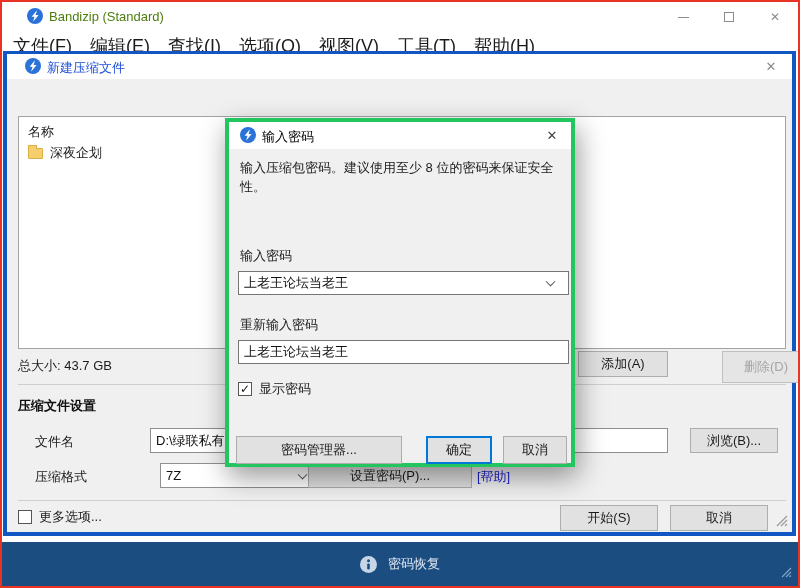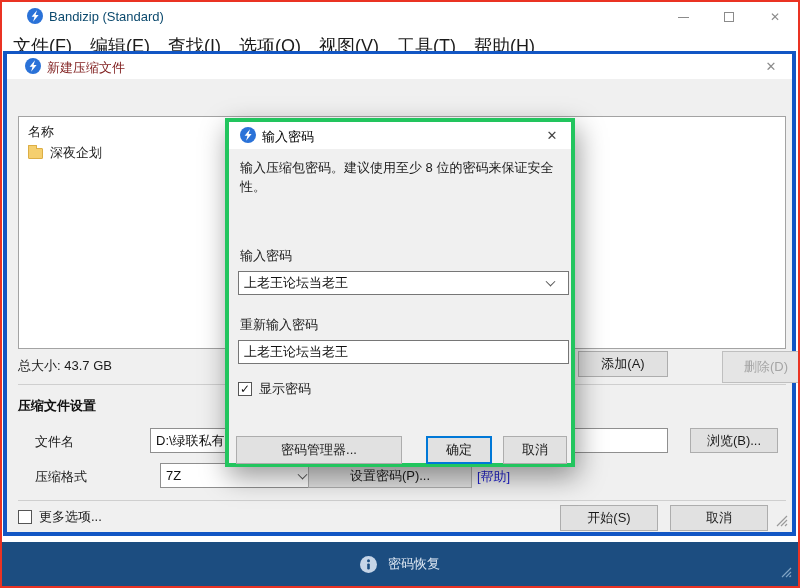--- a/index.html
+++ b/index.html
@@ -5,35 +5,35 @@
   * { margin:0; padding:0; box-sizing:border-box; }
   html,body { width:800px; height:588px; }
   body { font-family:"Liberation Sans","DejaVu Sans",sans-serif; font-size:13px; color:#1b1b1b; }
 
   #screen { position:relative; width:800px; height:588px; background:#fff;
             border:2px solid #ea3323; overflow:hidden; }
 
   
   .main-titlebar { position:absolute; left:0; top:0; width:796px; height:28px; background:#fff; }
   .app-logo { position:absolute; left:25px; top:6px; width:16px; height:16px; }
-  .main-title { position:absolute; left:47px; top:7px; color:#0c4a6e; font-size:13px; }
+  .main-title { position:absolute; left:47px; top:7px; color:#4d7c0f; font-size:13px; }
   .win-controls { position:absolute; right:0; top:0; height:30px; display:flex; }
   .win-btn { width:46px; height:30px; display:flex; align-items:center; justify-content:center; color:#8b8b8b; font-size:12px; }
   .glyph-min { display:block; width:11px; height:0; border-top:1px solid #8b8b8b; }
   .glyph-max { display:block; width:10px; height:10px; border:1px solid #8b8b8b; }
 
   .menubar { position:absolute; left:2px; top:30px; height:20px; display:flex; }
   .menu-item { padding:2px 9px; font-size:18px; color:#1b1b1b; }
 
   
   .arch-dialog { position:absolute; left:1px; top:49px; width:793px; height:485px;
                  border:4px solid #1256c4; border-top-width:3px; background:#f0f0f0; }
   .arch-titlebar { position:absolute; left:0; top:0; width:100%; height:25px; background:#fff; }
   .arch-logo { position:absolute; left:18px; top:4px; width:16px; height:16px; }
-  .arch-title { position:absolute; left:40px; top:5px; color:#7f1d1d; font-size:13px; }
+  .arch-title { position:absolute; left:40px; top:5px; color:#1d4ed8; font-size:13px; }
   .arch-close { position:absolute; right:10px; top:3px; width:22px; height:20px; text-align:center;
                 color:#8b8b8b; font-size:13px; line-height:20px; }
 
   .sec-head { position:absolute; font-weight:bold; font-size:13px; color:#111; }
 
   .file-list { position:absolute; left:11px; top:62px; width:768px; height:233px;
                background:#fff; border:1px solid #a3a3a3; }
   .list-header { position:absolute; left:9px; top:6px; color:#1b1b1b; }
   .list-item { position:absolute; left:9px; top:27px; display:flex; align-items:center; gap:7px; }
   .folder-ic { position:relative; width:15px; height:11px; background:#f5cf6e;

